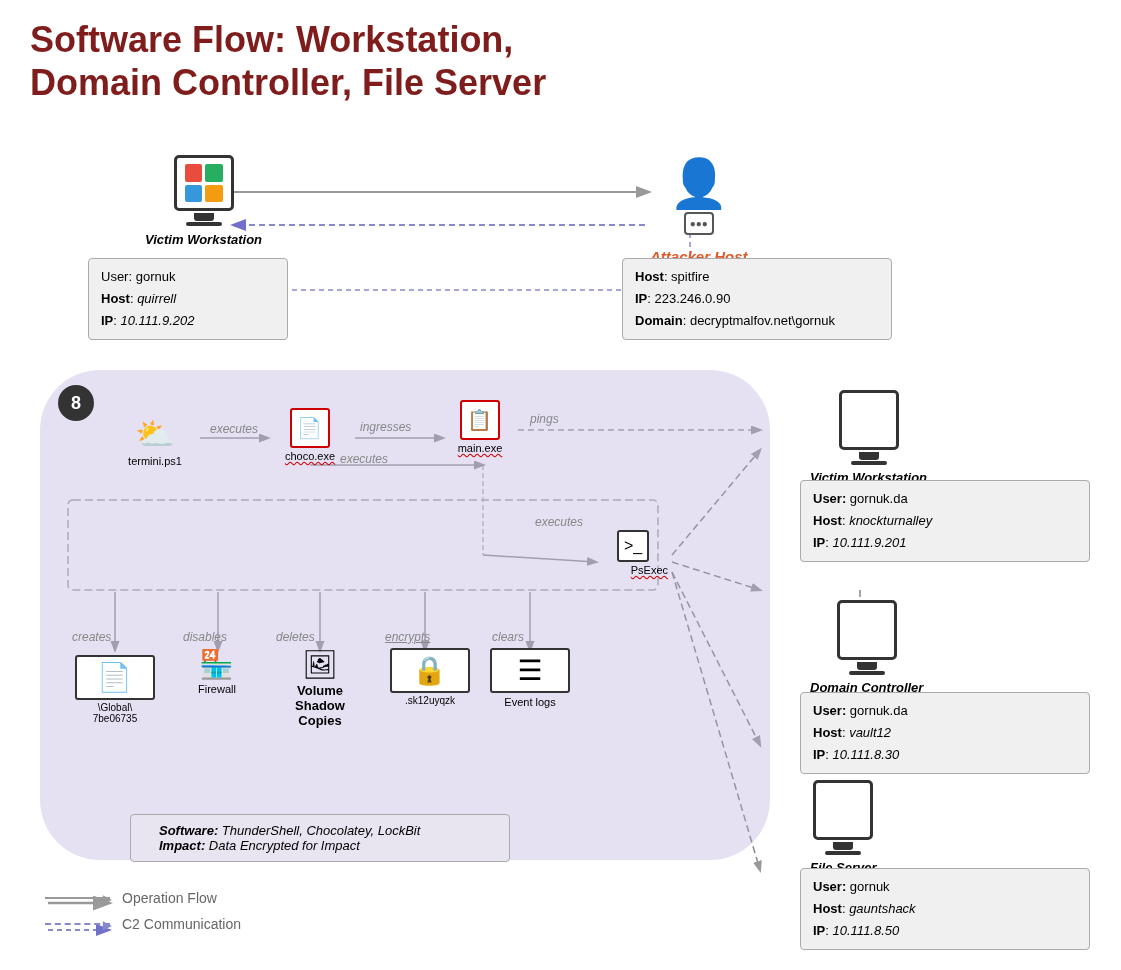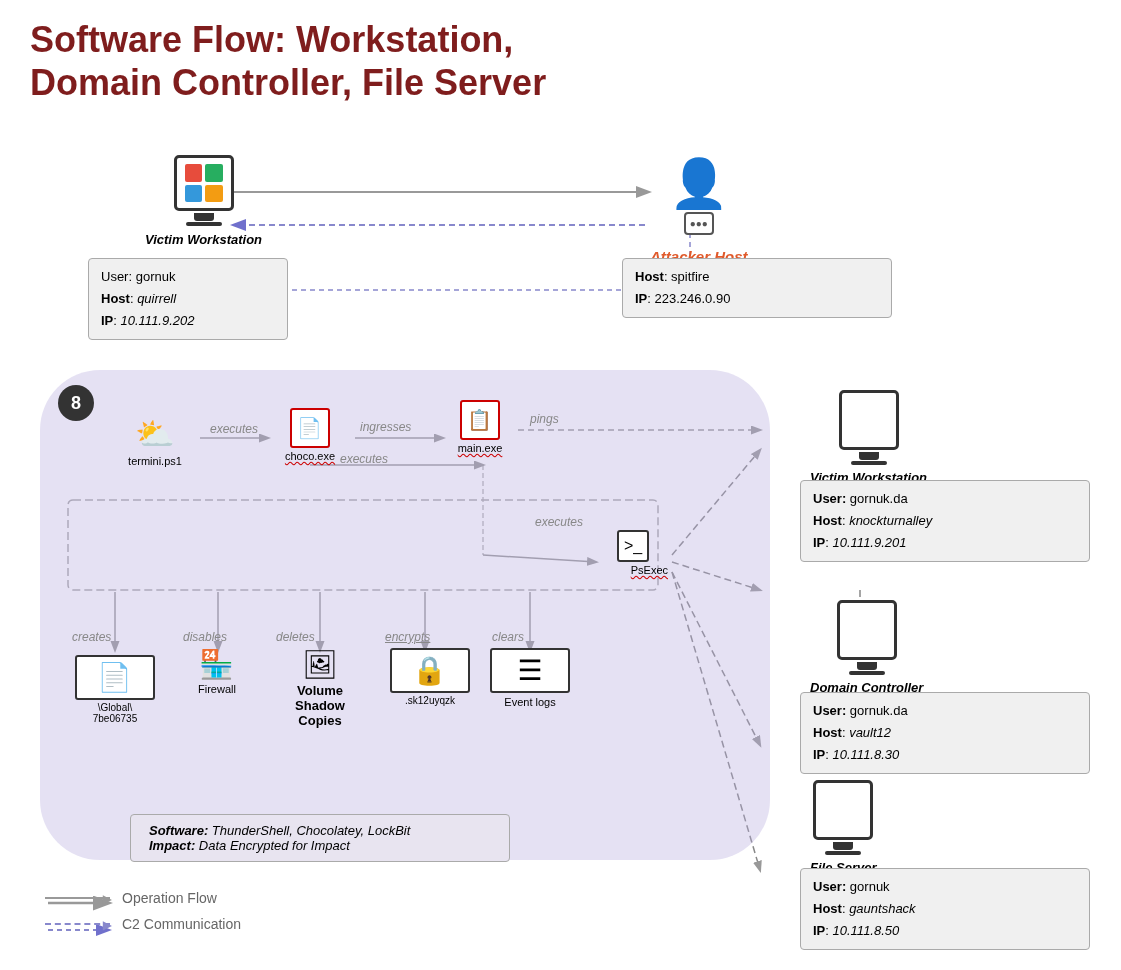--- a/index.html
+++ b/index.html
@@ -219,21 +219,21 @@
 
     
     .software-info {
       position: absolute;
       bottom: 108px;
       left: 130px;
       width: 380px;
       background: #e8e4f0;
       border: 1.5px solid #aaa;
       border-radius: 4px;
-      padding: 8px 18px;
+      padding: 8px 28px;
       font-size: 13px;
     }
 
     
     .win-icon {
       display: grid;
       grid-template-columns: 1fr 1fr;
       grid-template-rows: 1fr 1fr;
       gap: 3px;
       width: 38px;
@@ -377,20 +377,21 @@
 
 <div class="info-box info-box-top-left">
   <div>User: gornuk</div>
   <div><b>Host</b>: <i>quirrell</i></div>
   <div><b>IP</b>: <i>10.111.9.202</i></div>
 </div>
 
 <div class="info-box info-box-top-right">
   <div><b>Host</b>: spitfire</div>
   <div><b>IP</b>: 223.246.0.90</div>
+  <div><b>Domain</b>: decryptmalfov.net\gornuk</div>
 </div>
 
 <div class="main-flow-box"></div>
 
 <div class="step-badge">8</div>
 
 <div class="el-termini">
   <div style="font-size:32px;">⛅</div>
   <div style="font-size:11px; margin-top:2px;">termini.ps1</div>
 </div>

